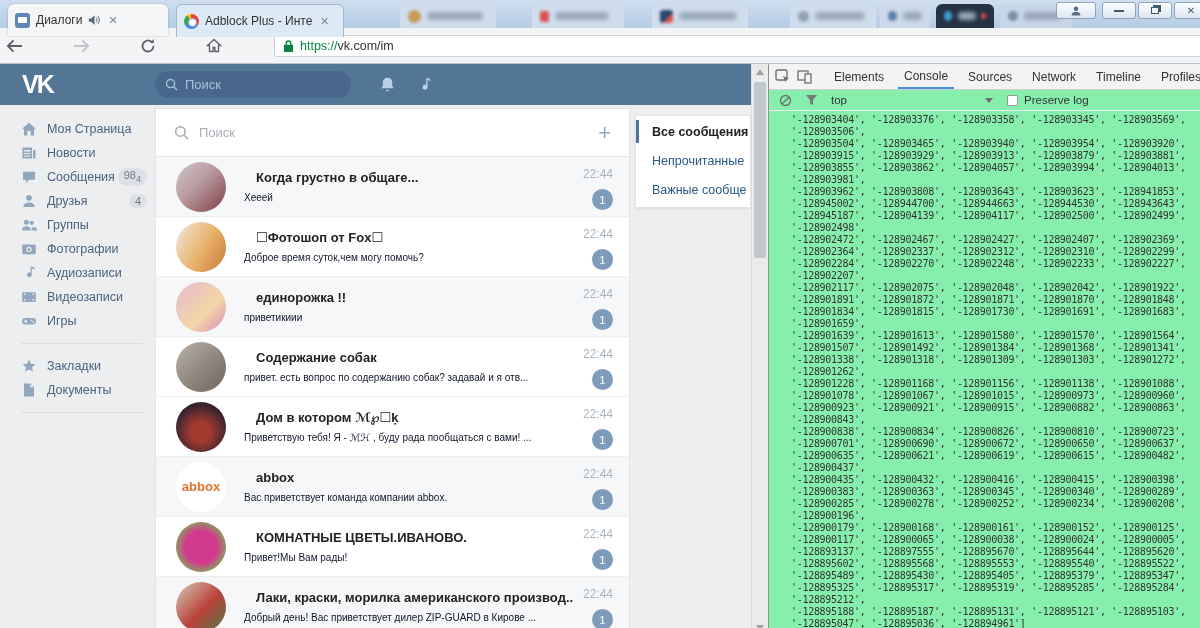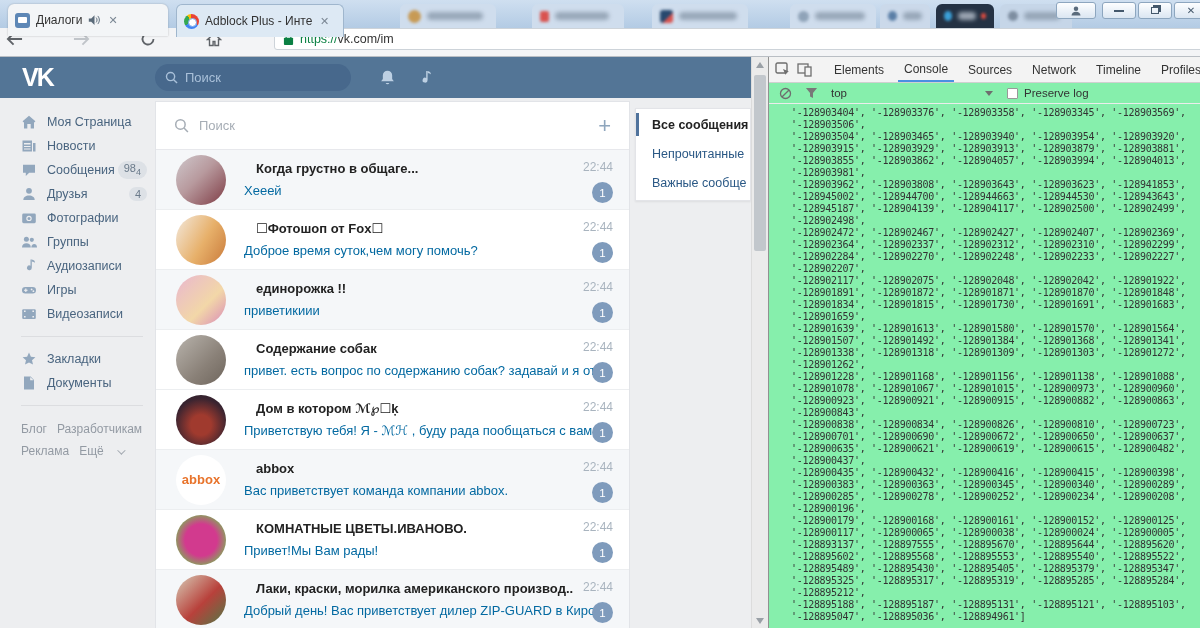--- a/index.html
+++ b/index.html
@@ -23,21 +23,21 @@
   .speaker-icon { width:13px; height:12px; margin-left:6px; }
   .blurtab { position:absolute; top:4px; height:24px; border-radius:6px 6px 0 0; background:#cfdded; display:flex; align-items:center; padding:0 8px; filter:none; }
   .blurtab .bfav { width:13px; height:13px; border-radius:50%; margin-right:6px; filter:blur(1.5px); }
   .blurtab .btxt { height:8px; border-radius:4px; background:#8696a8; opacity:.75; filter:blur(2px); }
   .blurtab.darktab { background:#243244; }
   .blurtab.darktab .btxt { background:#c3ccd8; }
   .winbtn { position:absolute; top:2px; height:17px; background:linear-gradient(#fdfeff,#dbe6f2); border:1px solid #8da6bf; border-radius:3px;
             display:flex; align-items:center; justify-content:center; color:#44586c; font-size:10px; }
 
   
-  .navbar { position:relative; height:29px; background:#f3f4f6; border-bottom:1px solid #b9bec4; display:flex; align-items:flex-start;gap:44px; }
+  .navbar { position:relative; height:36px; background:#f3f4f6; border-bottom:1px solid #b9bec4; display:flex; align-items:center;gap:44px; }
   .navicon { width:22px; height:22px; display:flex; align-items:center; justify-content:center; margin-left:6px; }
   .omnibox { position:relative; height:22px; flex:0 0 auto; width:995px; margin-left:8px; background:#fff; border:1px solid #cdd3d9; border-radius:3px;
              display:flex; align-items:center; padding:0 8px; }
   .omnibox .url { font-size:12.5px; color:#333; margin-left:6px; }
   .omnibox .url .scheme { color:#0b8043; }
   .omnibox .star { margin-left:auto; }
   .extbtn { width:22px; height:22px; margin-left:5px; display:flex; align-items:center; justify-content:center; }
   .abp-badge { width:17px; height:17px; border-radius:50%; background:#9aa0a6; color:#fff; font-size:6px; font-weight:bold;
                display:flex; align-items:center; justify-content:center; letter-spacing:.2px; }
   .flag-ext { width:13px; height:16px; position:relative; }
@@ -74,21 +74,21 @@
   .dlg-search { height:48px; display:flex; align-items:center; padding:0 18px; border-bottom:1px solid #e7e8ec; background:#fff; }
   .dlg-search .ph { color:#a6adb5; font-size:13px; margin-left:10px; }
   .dlg-add { margin-left:auto; color:#8fa6bd; font-size:22px; font-weight:300; cursor:pointer; line-height:20px; }
   .dlg-row { position:relative; height:60px; display:flex; align-items:center; padding:0 18px 0 20px; border-bottom:1px solid #eceef0; cursor:pointer; }
   .dlg-row.tinted { background:#f5f7f9; }
   .dlg-ava { width:50px; height:50px; border-radius:50%; flex:0 0 auto; display:flex; align-items:center; justify-content:center;
              font-weight:bold; font-size:13px; overflow:hidden; }
   .dlg-main { margin-left:18px; overflow:hidden; flex:1 1 auto; }
   .dlg-title { font-size:13px; font-weight:bold; color:#222; white-space:nowrap; overflow:hidden; margin-bottom:7px;
                font-family:"Liberation Sans","DejaVu Sans",sans-serif;padding-left:12px; }
-  .dlg-snip { font-size:13px; color:#0369a1; white-space:nowrap; overflow:hidden; }
+  .dlg-snip { font-size:10px; color:#0f172a; white-space:nowrap; overflow:hidden; }
   .dlg-meta { position:absolute; right:16px; top:10px; text-align:right; }
   .dlg-time { font-size:12px; color:#a9b4bf; }
   .dlg-unread { margin-top:8px; margin-left:auto; width:21px; height:21px; border-radius:50%; background:#7f9bbc; color:#fff; font-size:11.5px;
                 display:flex; align-items:center; justify-content:center; }
 
   .filter-card { position:absolute; left:635px; top:10px; width:116px; height:93px; background:#fff; border:1px solid #e3e4e8; box-shadow:0 1px 2px rgba(0,0,0,.07); overflow:hidden; }
   .flt-item { position:relative; height:27px; display:flex; align-items:center; padding-left:16px; font-size:12.5px; color:#2a5885; white-space:nowrap; cursor:pointer; margin-top:2px; }
   .flt-item.active { color:#222; font-weight:bold; }
   .flt-item.active::before { content:""; position:absolute; left:0; top:2px; bottom:2px; width:3px; background:#50739c; }
 
@@ -289,88 +289,87 @@
                   <circle cx="8" cy="4.8" r="2.9"></circle>
                   <path d="M2.3 14c0-3 2.5-4.6 5.7-4.6s5.7 1.6 5.7 4.6z"></path>
                 </svg>
               </span>
               <span>Друзья</span>
               <span class="sb-badge">4</span>
             </div>
             <div class="sb-item">
               <span class="sbicon">
                 <svg viewBox="0 0 16 16" width="16" height="16" fill="#92a7bd">
-                  <rect x="1.2" y="3.6" width="13.6" height="9.6" rx="1.4"></rect>
-                  <circle cx="8" cy="8.4" r="2.7" fill="#edeef0"></circle>
-                  <circle cx="8" cy="8.4" r="1.5"></circle>
-                </svg>
-              </span>
-              <span>Фотографии</span>
-            </div>
-            <div class="sb-item">
-              <span class="sbicon">
-                <svg viewBox="0 0 16 16" width="16" height="16" fill="#92a7bd">
                   <circle cx="5.4" cy="5.2" r="2.5"></circle>
                   <circle cx="10.8" cy="5.8" r="2.1"></circle>
                   <path d="M1 13.4c0-2.7 2-4.1 4.4-4.1s4.4 1.4 4.4 4.1z"></path>
                   <path d="M10.3 13.4c.1-2 1.3-3.3 2.8-3.3 1.7 0 2.9 1.2 2.9 3.3z"></path>
                 </svg>
               </span>
               <span>Группы</span>
             </div>
             <div class="sb-item">
               <span class="sbicon">
                 <svg viewBox="0 0 16 16" width="16" height="16" fill="#92a7bd">
+                  <rect x="1.2" y="3.6" width="13.6" height="9.6" rx="1.4"></rect>
+                  <circle cx="8" cy="8.4" r="2.7" fill="#edeef0"></circle>
+                  <circle cx="8" cy="8.4" r="1.5"></circle>
+                </svg>
+              </span>
+              <span>Фотографии</span>
+            </div>
+            <div class="sb-item">
+              <span class="sbicon">
+                <svg viewBox="0 0 16 16" width="16" height="16" fill="#92a7bd">
                   <path d="M10.8 1.6v8.2a2.4 2.4 0 1 1-1.3-2.1V1.6z"></path>
                   <path d="M10.8 1.6c2.2.4 3.2 1.5 3.2 3.2-.8-.8-1.9-1.2-3.2-1.3z"></path>
                 </svg>
               </span>
               <span>Аудиозаписи</span>
+            </div>
+            <div class="sb-item">
+              <span class="sbicon">
+                <svg viewBox="0 0 16 16" width="16" height="16" fill="#92a7bd">
+                  <rect x="1.2" y="3.2" width="13.6" height="9.8" rx="1.2"></rect>
+                  <path d="M3 4.4h1.6v1.6H3zm8.4 0H13v1.6h-1.6zM3 10h1.6v1.6H3zm8.4 0H13v1.6h-1.6z" fill="#edeef0"></path>
+                </svg>
+              </span>
+              <span>Видеозаписи</span>
             </div>
             <div class="sb-item">
               <span class="sbicon">
                 <svg viewBox="0 0 16 16" width="16" height="16" fill="#92a7bd">
                   <rect x="1" y="5" width="14" height="6.6" rx="3.3"></rect>
                   <path d="M4.2 6.6h1.2v3.4H4.2z" fill="#edeef0"></path>
                   <path d="M3.1 7.7h3.4v1.2H3.1z" fill="#edeef0"></path>
                   <circle cx="10.6" cy="7.4" r=".9" fill="#edeef0"></circle>
                   <circle cx="12.4" cy="9.2" r=".9" fill="#edeef0"></circle>
                 </svg>
               </span>
               <span>Игры</span>
             </div>
-            <div class="sb-item">
-              <span class="sbicon">
-                <svg viewBox="0 0 16 16" width="16" height="16" fill="#92a7bd">
-                  <rect x="1.2" y="3.2" width="13.6" height="9.8" rx="1.2"></rect>
-                  <path d="M3 4.4h1.6v1.6H3zm8.4 0H13v1.6h-1.6zM3 10h1.6v1.6H3zm8.4 0H13v1.6h-1.6z" fill="#edeef0"></path>
-                </svg>
-              </span>
-              <span>Видеозаписи</span>
-            </div>
             <div class="sb-div"></div>
             <div class="sb-item">
               <span class="sbicon">
                 <svg viewBox="0 0 16 16" width="16" height="16" fill="#92a7bd">
                   <path d="M8 1.6l1.9 4.1 4.5.5-3.4 3 1 4.4L8 11.4l-4 2.2 1-4.4-3.4-3 4.5-.5z"></path>
                 </svg>
               </span>
               <span>Закладки</span>
             </div>
             <div class="sb-item">
               <span class="sbicon">
                 <svg viewBox="0 0 16 16" width="16" height="16" fill="#92a7bd">
                   <path d="M3 1.6h6.6l3.4 3.4v9.4H3z"></path>
                   <path d="M9.2 1.9v3.4h3.4" fill="#edeef0"></path>
                 </svg>
               </span>
               <span>Документы</span>
             </div>
             <div class="sb-div"></div>
-            <div class="sb-footer"><a>Блог</a><a>Разработчикам</a><br><a>Реклама</a><a>Ещё</a><span class="caret"></span></div>
           </div>
 
         <div class="dialogs-panel">
           <div class="dlg-search">
             <svg width="15" height="15" viewBox="0 0 14 14">
               <circle cx="6" cy="6" r="4.4" stroke="#a6adb5" stroke-width="1.4" fill="none"></circle>
                 <path d="M9.3 9.3 13 13" stroke="#a6adb5" stroke-width="1.4"></path>
             </svg>
             <span class="ph">Поиск</span>
             <span class="dlg-add">+</span>

